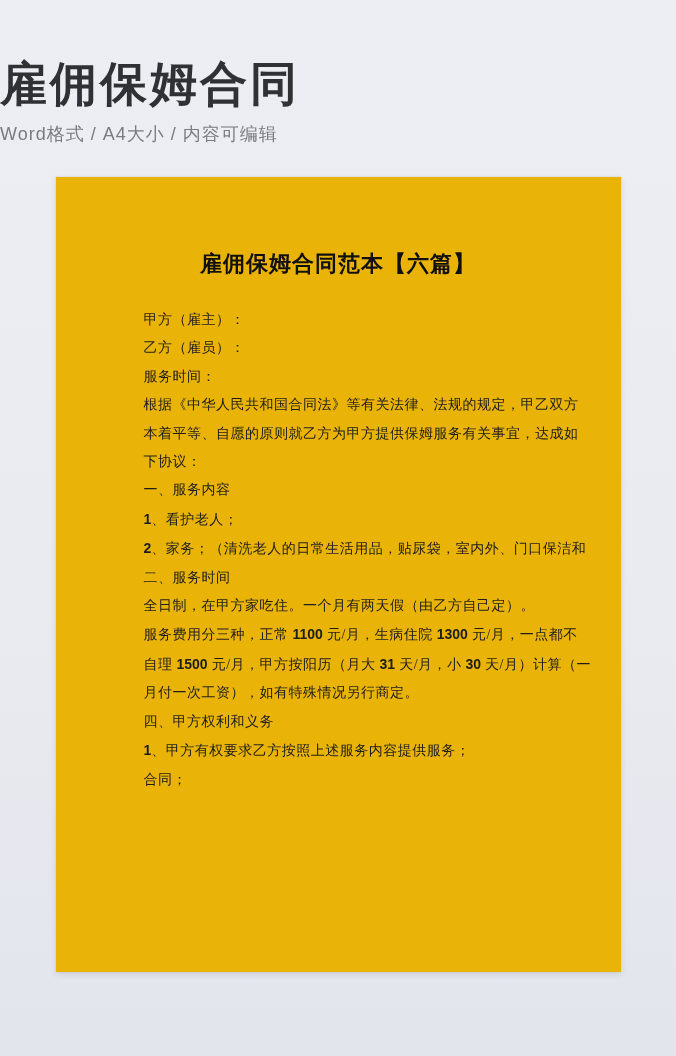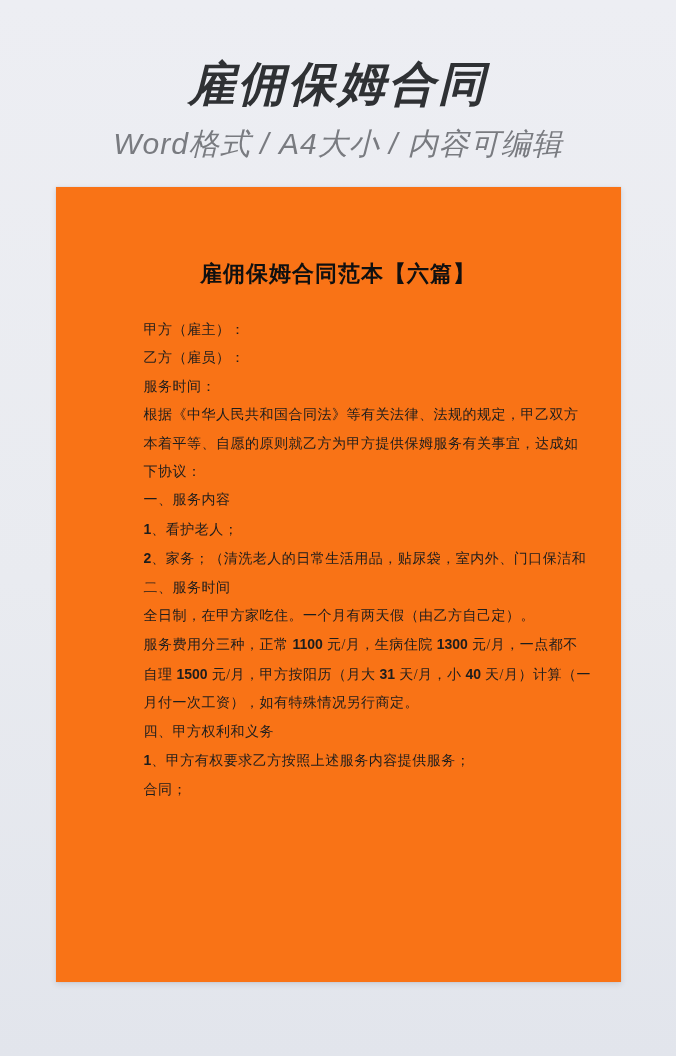--- a/index.html
+++ b/index.html
@@ -13,46 +13,45 @@
     font-family: "Liberation Sans", sans-serif;
     overflow: hidden;
   }
   .stage {
     width: 676px;
     height: 1056px;
     position: relative;
   }
   
   .banner {
-    text-align: center;
+    text-align: left;
     padding-top: 56px;
-    font-style: italic;
   }
   .banner-title {
     margin: 0;
     font-size: 47px;
     line-height: 56px;
     font-weight: bold;
     letter-spacing: 3px;
     color: #2f3134;
   }
   .banner-subtitle {
-    margin: 16px 0 0 0;
-    font-size: 30px;
+    margin: 6px 0 0 0;
+    font-size: 18px;
     line-height: 32px;
     font-weight: normal;
     letter-spacing: 1px;
     color: #797b80;
   }
   
   .page {
     width: 565px;
     height: 795px;
     margin: 27px auto 0 auto;
-    background: #f97316;
+    background: #eab308;
     box-shadow: 0 2px 6px rgba(40, 50, 70, 0.14), 0 0 1px rgba(40, 50, 70, 0.18);
     box-sizing: border-box;
     padding: 72px 80px 0 88px;
   }
   .doc-title {
     margin: 0;
     text-align: center;
     font-family: "Liberation Serif", "DejaVu Serif", serif;
     font-size: 22px;
     line-height: 30px;
@@ -97,21 +96,21 @@
       <div class="doc-line">服务时间：</div>
       <div class="doc-line">根据《中华人民共和国合同法》等有关法律、法规的规定，甲乙双方</div>
       <div class="doc-line">本着平等、自愿的原则就乙方为甲方提供保姆服务有关事宜，达成如</div>
       <div class="doc-line">下协议：</div>
       <div class="doc-line">一、服务内容</div>
       <div class="doc-line"><span class="num">1</span>、看护老人；</div>
       <div class="doc-line"><span class="num">2</span>、家务；（清洗老人的日常生活用品，贴尿袋，室内外、门口保洁和</div>
       <div class="doc-line">二、服务时间</div>
       <div class="doc-line">全日制，在甲方家吃住。一个月有两天假（由乙方自己定）。</div>
       <div class="doc-line">服务费用分三种，正常 <span class="num">1100</span> 元/月，生病住院 <span class="num">1300</span> 元/月，一点都不</div>
-      <div class="doc-line">自理 <span class="num">1500</span> 元/月，甲方按阳历（月大 <span class="num">31</span> 天/月，小 <span class="num">40</span> 天/月）计算（一</div>
+      <div class="doc-line">自理 <span class="num">1500</span> 元/月，甲方按阳历（月大 <span class="num">31</span> 天/月，小 <span class="num">30</span> 天/月）计算（一</div>
       <div class="doc-line">月付一次工资），如有特殊情况另行商定。</div>
       <div class="doc-line">四、甲方权利和义务</div>
       <div class="doc-line"><span class="num">1</span>、甲方有权要求乙方按照上述服务内容提供服务；</div>
       <div class="doc-line">合同；</div>
     </div>
   </main>
 
 </div>
 
 </body></html>

